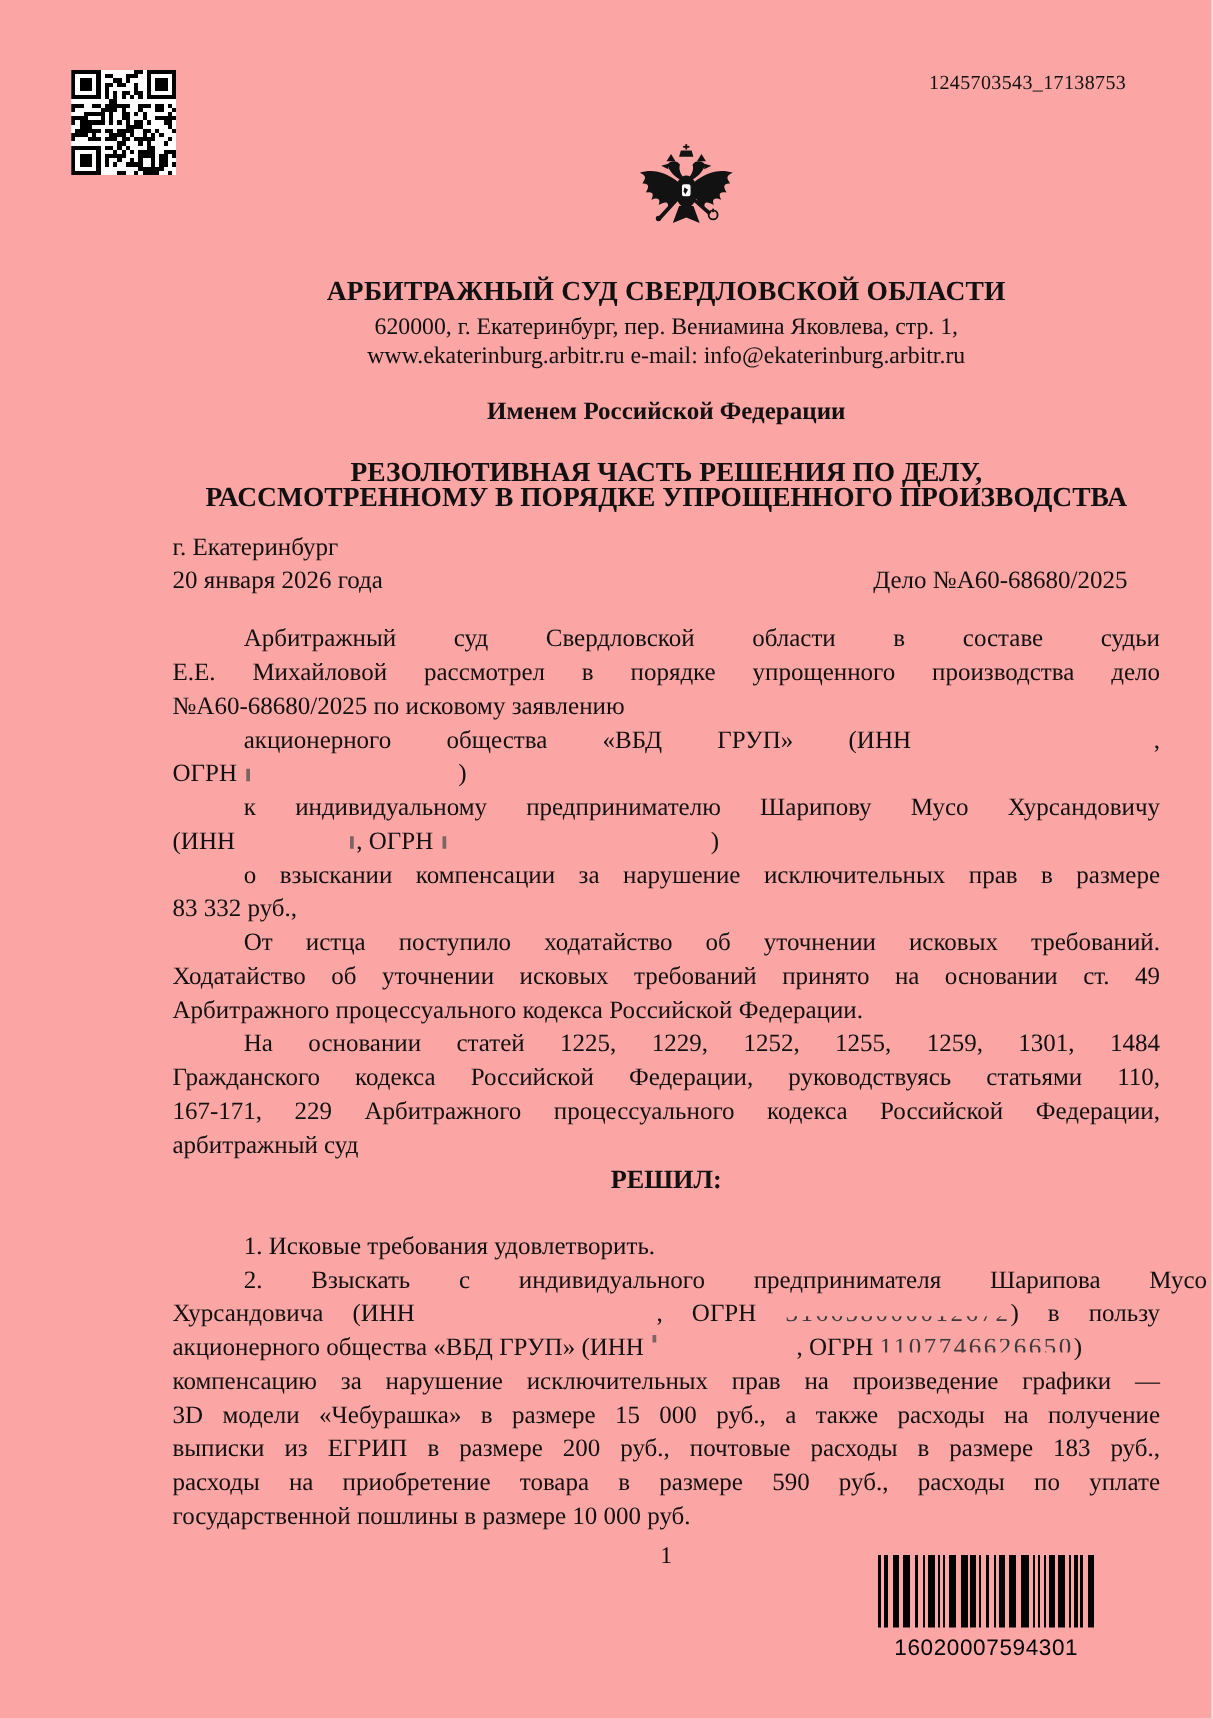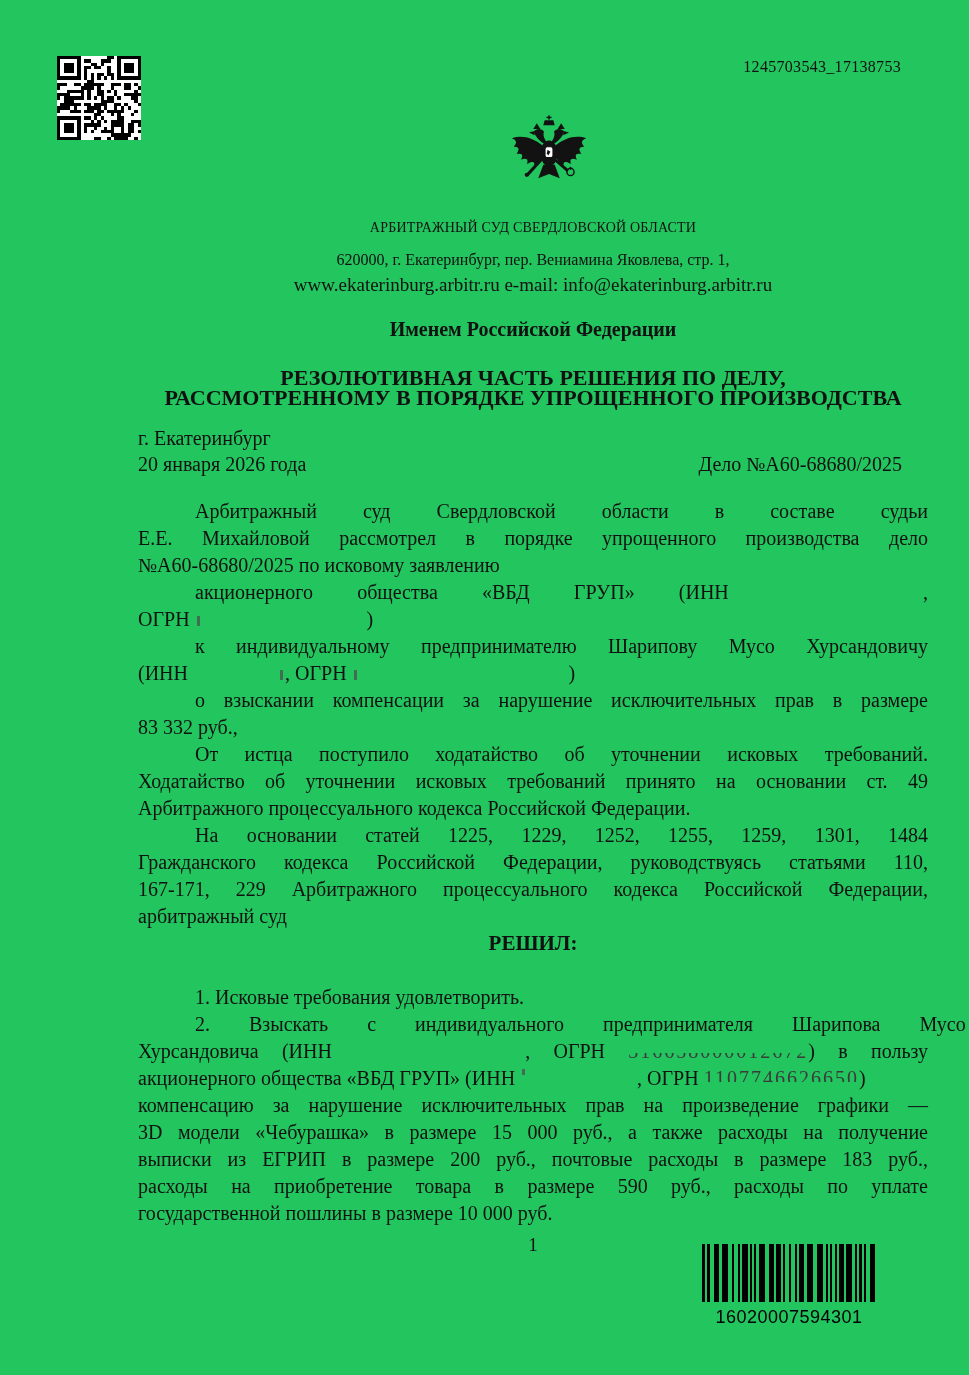--- a/index.html
+++ b/index.html
@@ -1,29 +1,29 @@
 <!DOCTYPE html>
 <html lang="ru"><head>
 <meta charset="utf-8">
 <style>
   html,body{margin:0;padding:0;background:#fff;}
   .page{
-    position:relative;width:970px;height:1375px;background:#22c55e;
+    position:relative;width:970px;height:1375px;background:#fca5a5;
     font-family:"Liberation Serif","DejaVu Serif",serif;color:#111;
     overflow:hidden;border-right:1px solid #dcdcdc;box-sizing:border-box;
   }
   .abs{position:absolute;}
   
   .qr{left:57px;top:56px;width:84px;height:84px;}
   .docid{top:58px;right:68px;font-size:16px;letter-spacing:.3px;}
   .emblem{left:506px;top:106px;width:86px;height:96px;}
   
   .hdr{left:138px;width:790px;text-align:center;white-space:nowrap;}
-  .court-name{top:220px;font-weight:normal;font-size:14px;letter-spacing:.2px;}
-  .addr1{top:251px;font-size:16px;}
+  .court-name{top:220px;font-weight:bold;font-size:22px;letter-spacing:.2px;}
+  .addr1{top:251px;font-size:19px;}
   .addr2{top:274px;font-size:19px;text-align:center;}
   .inname{top:318px;font-weight:bold;font-size:20px;}
   .title1{top:365px;font-weight:bold;font-size:22px;}
   .title2{top:385px;font-weight:bold;font-size:22px;}
   
   .city{left:138px;top:427px;font-size:20px;}
   .dateline{left:138px;top:453px;width:790px;font-size:20px;display:flex;justify-content:space-between;box-sizing:border-box;padding-right:26px;}
   
   .body-block{left:138px;top:498px;width:790px;font-size:20px;}
   .bl{height:27px;line-height:27px;white-space:nowrap;}

